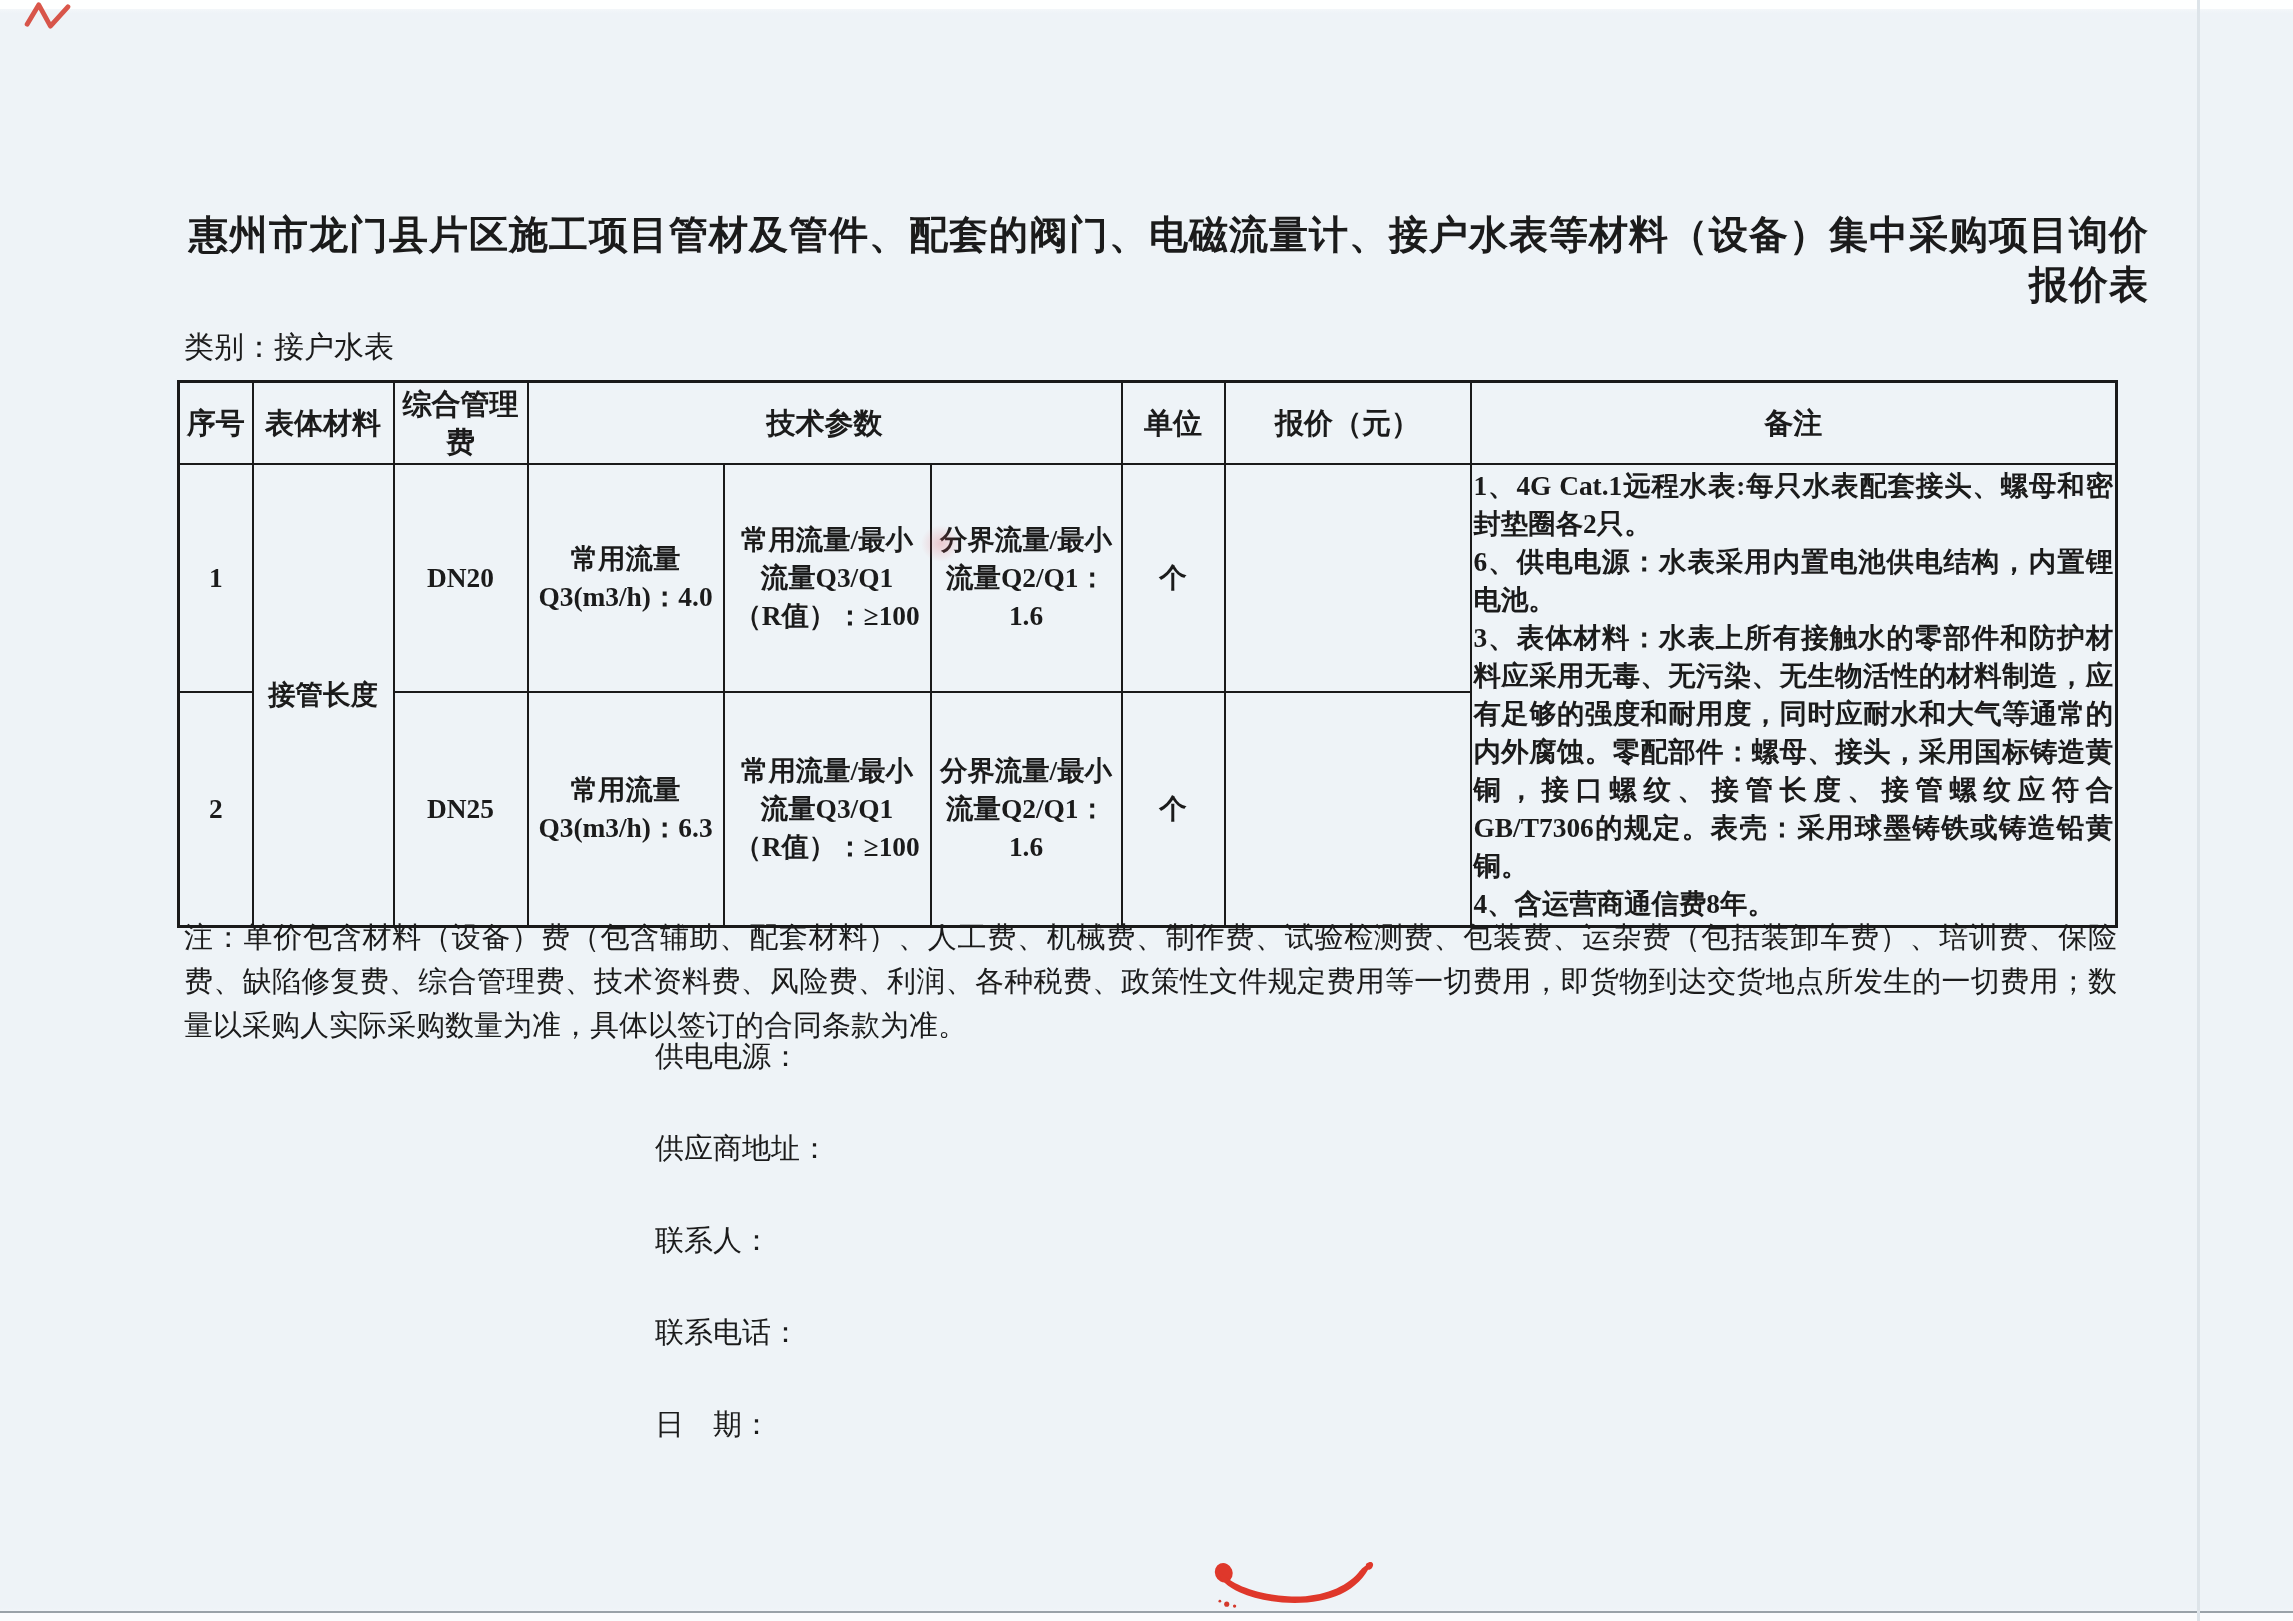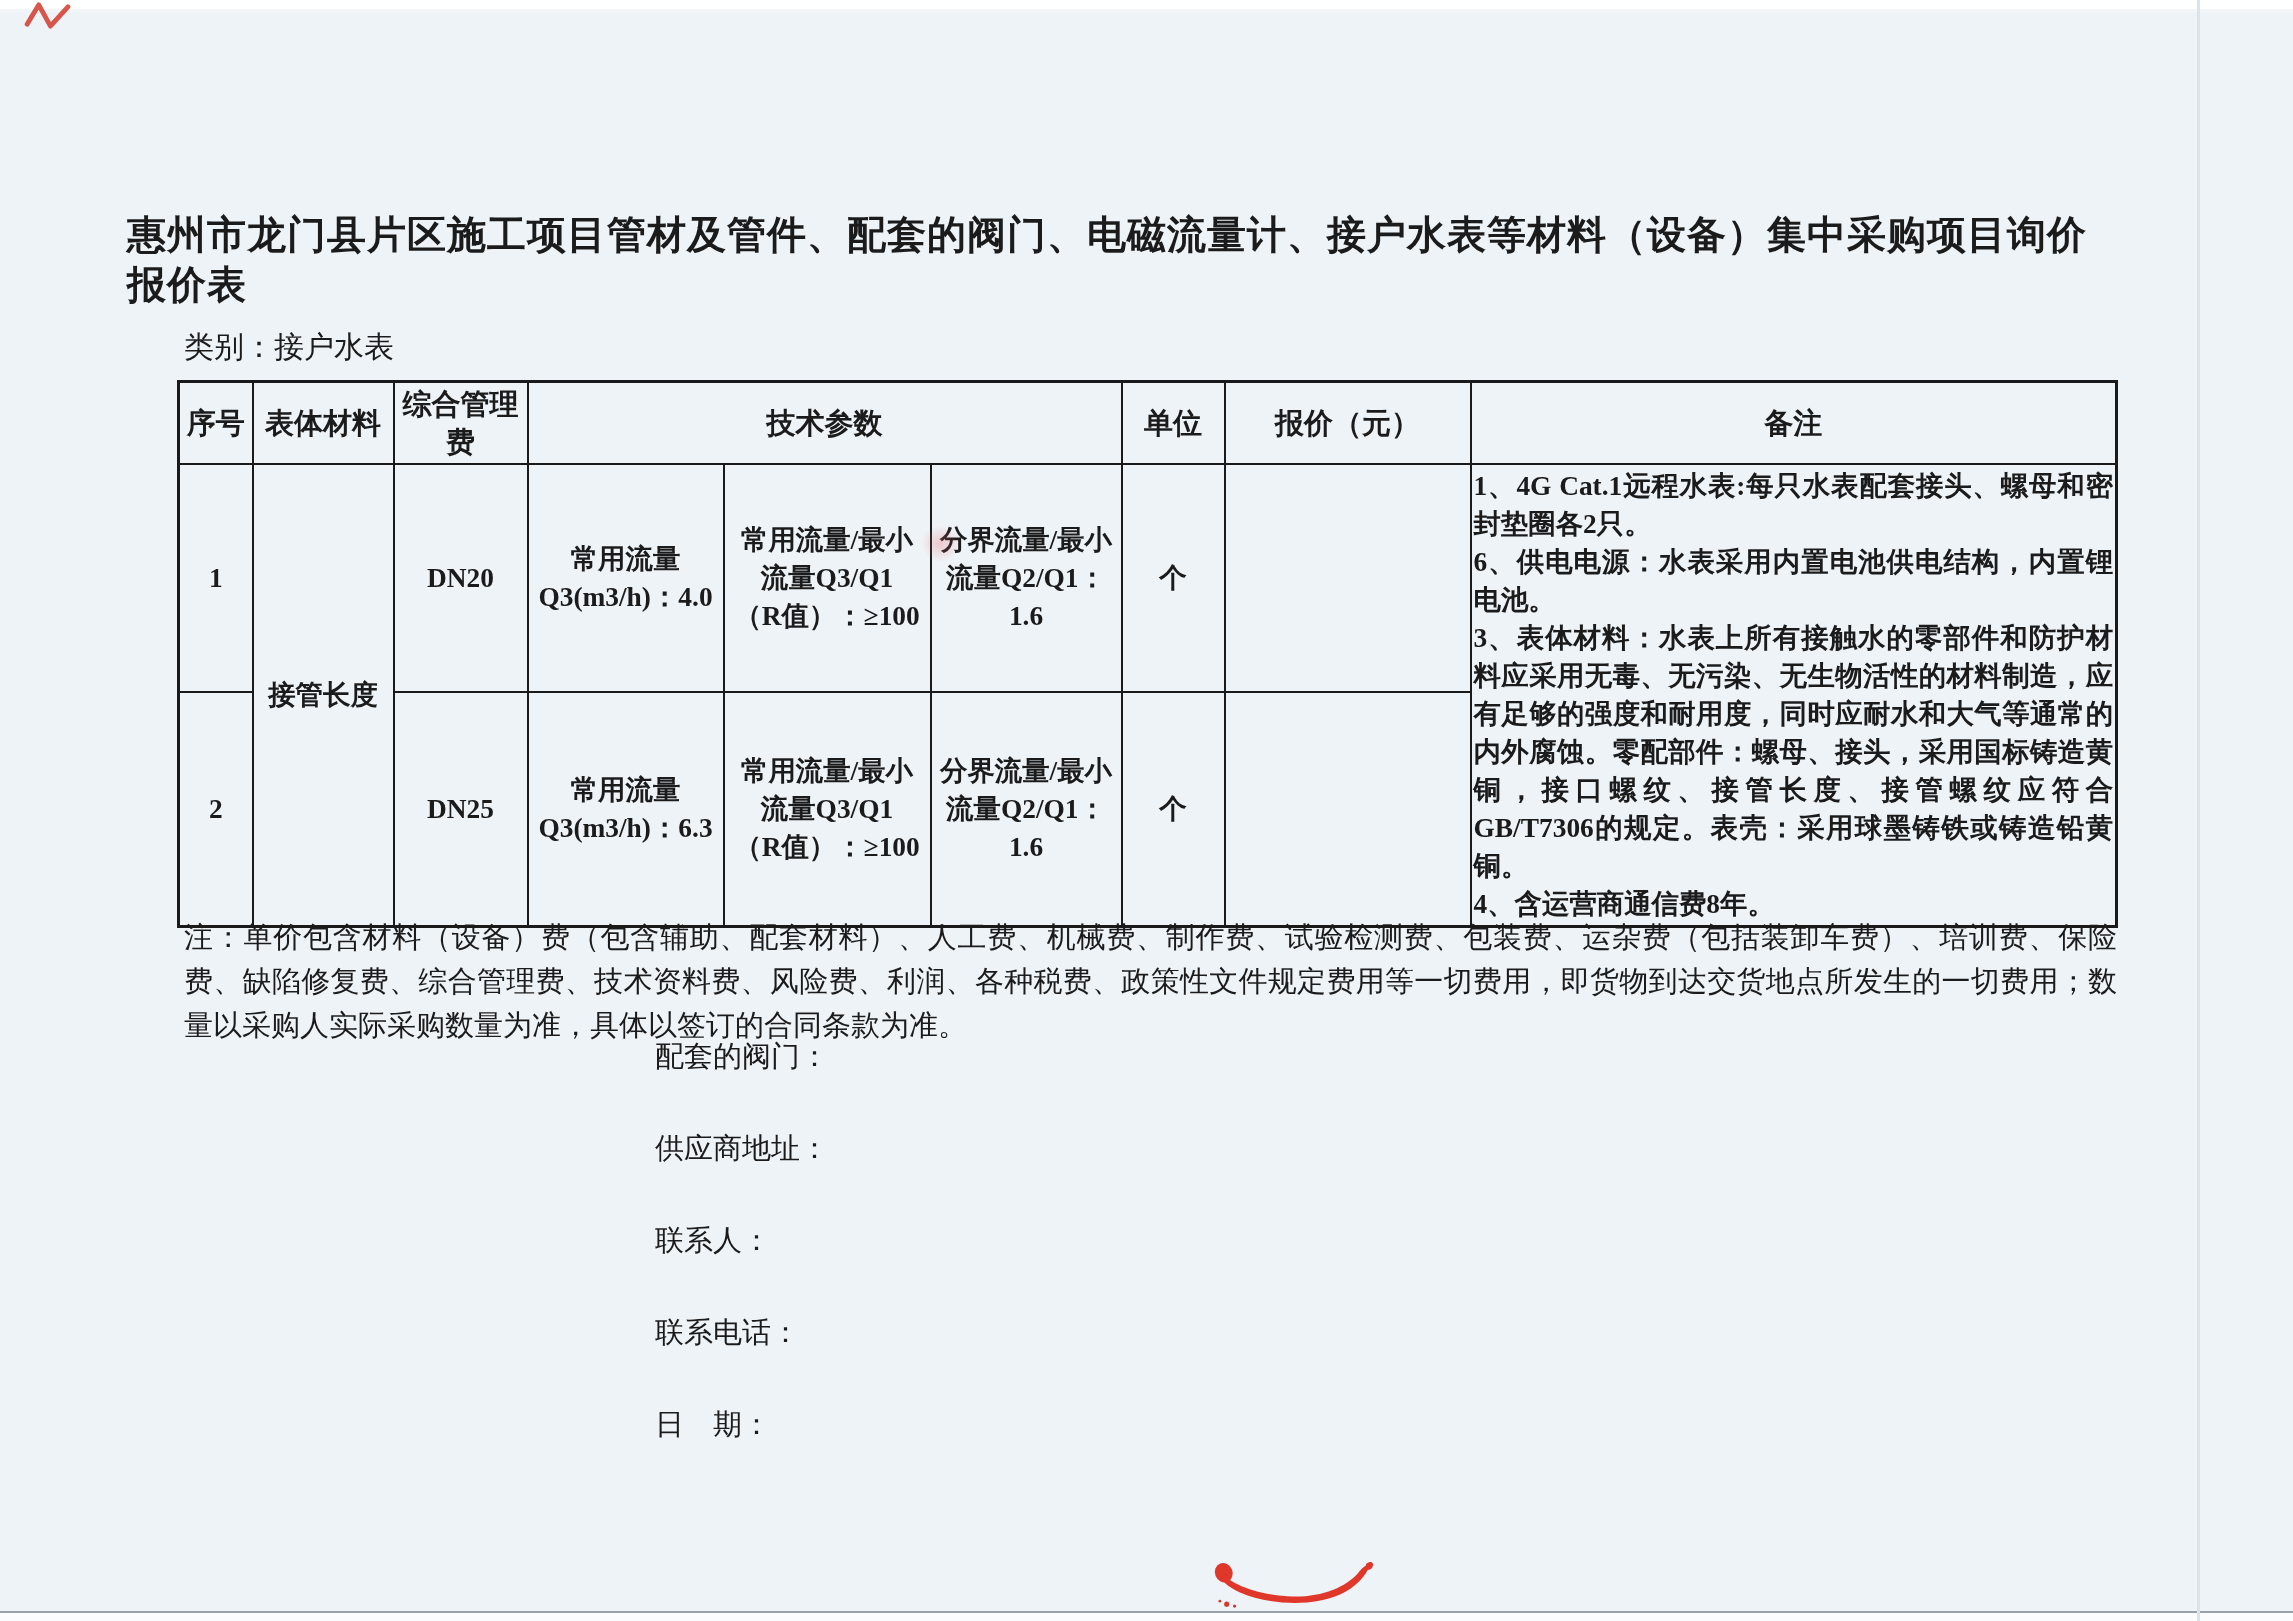--- a/index.html
+++ b/index.html
@@ -9,22 +9,22 @@
     font-family:"Liberation Serif","DejaVu Serif",serif;
     color:#1b1b1b;
   }
   
   .scan-top-strip { position:absolute; left:0; top:0; width:100%; height:8.8px; background:#feffff; }
   .scan-bottom-line { position:absolute; left:0; top:1611px; width:100%; height:2px; background:#9aa2a8; }
   .scan-bottom-strip { position:absolute; left:0; top:1613px; width:100%; height:7.8px; background:#fbfcfd; }
   .scan-right-line { position:absolute; left:2197px; top:0; width:2.9px; height:100%; background:#dde4e9; }
 
   .title {
-    position:absolute; left:127px; right:156px; top:210px;
-    text-align:left; font-size:39px; font-weight:bold; line-height:50px;
+    position:absolute; left:127px; right:145px; top:210px;
+    text-align:right; font-size:39px; font-weight:bold; line-height:50px;
     letter-spacing:1px;
   }
   .category { position:absolute; left:184px; top:327px; font-size:30px; }
 
   table.quote {
     position:absolute; left:177px; top:380px; width:1939px; height:533px;
     border-collapse:collapse; table-layout:fixed;
     border:3.9px solid #1a1a1a;
     font-size:27.4px;
   }
@@ -128,21 +128,21 @@
 1.6</td>
       <td>个</td>
       <td></td>
     </tr>
   </tbody>
     </table>
 
   <div class="note">注：单价包含材料（设备）费（包含辅助、配套材料）、人工费、机械费、制作费、试验检测费、包装费、运杂费（包括装卸车费）、培训费、保险费、缺陷修复费、综合管理费、技术资料费、风险费、利润、各种税费、政策性文件规定费用等一切费用，即货物到达交货地点所发生的一切费用；数量以采购人实际采购数量为准，具体以签订的合同条款为准。</div>
 
   <div class="form-fields">
-    <div class="form-row">配套的阀门：</div>
+    <div class="form-row">供电电源：</div>
     <div class="form-row">供应商地址：</div>
     <div class="form-row">联系人：</div>
     <div class="form-row">联系电话：</div>
     <div class="form-row">日　期：</div>
   </div>
 
   <div class="ink-smudge"></div>
 
   <svg class="red-scribble" viewBox="0 0 54 34">
     <polyline points="5,25 17,5 29,27 47,7" fill="none" stroke="#d43a2c" stroke-width="5" stroke-linecap="round" stroke-linejoin="round"></polyline>

